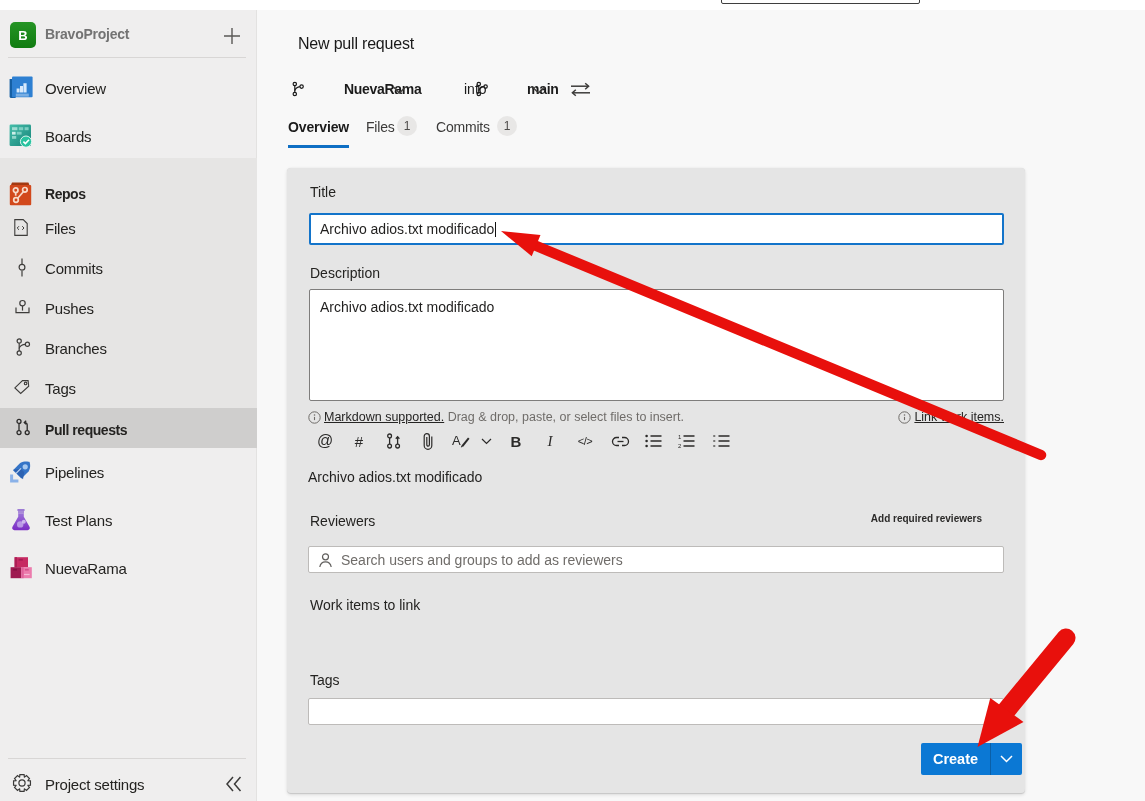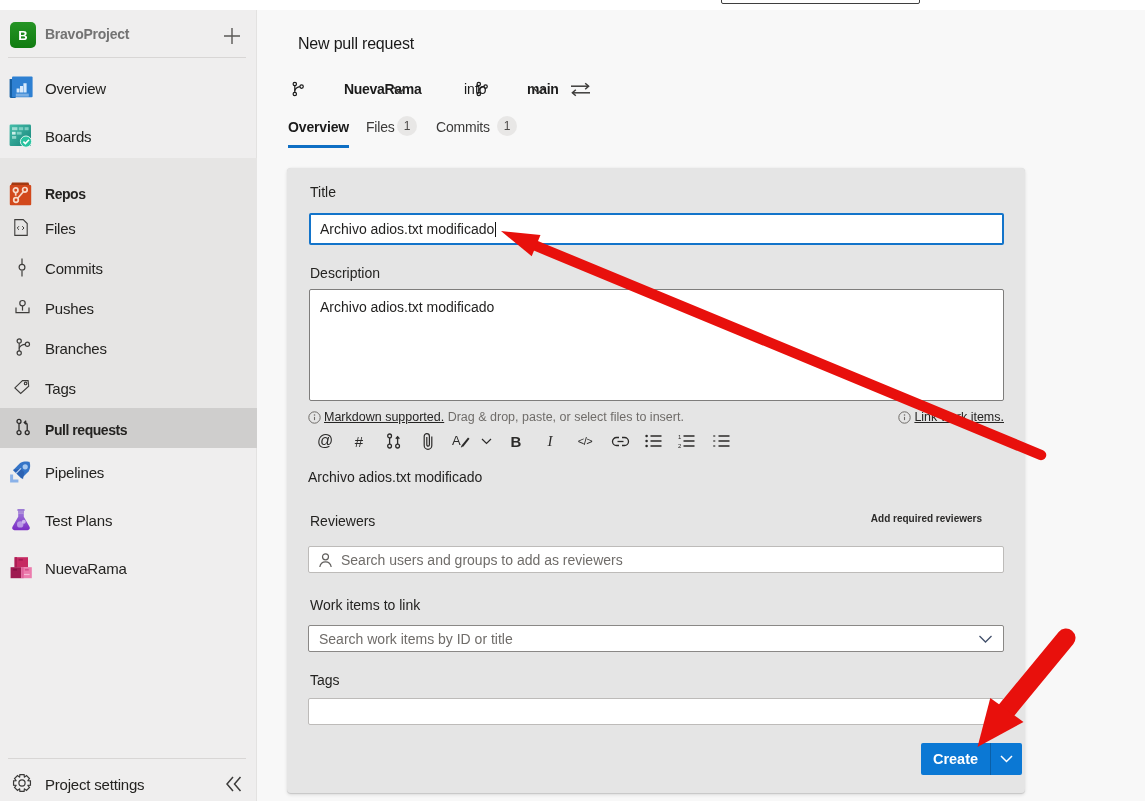--- a/index.html
+++ b/index.html
@@ -342,26 +342,20 @@
         </span>
     </div>
     <div id="plaintext">Archivo adios.txt modificado</div>
     <div class="flabel" style="top:345px" id="revlbl">Reviewers</div>
     <div id="addreq">Add required reviewers</div>
     <div class="sinput" id="revinput"><svg style="margin:0 8px 0 9px;" width="15" height="16" viewBox="0 0 15 16" fill="none" stroke="#605e5c" stroke-width="1.2">
           <circle cx="7.5" cy="4.8" r="3"></circle>
           <path d="M1.8 15c.5-3.6 2.8-5.2 5.7-5.2s5.2 1.6 5.7 5.2"></path>
         </svg>Search users and groups to add as reviewers</div>
     <div class="flabel" id="workitems">Work items to link</div>
-    <div class="sinput" id="wiinput">
-        <span style="margin-left:10px;">Search work items by ID or title</span>
-        <svg style="position:absolute; right:10px; top:9px;" width="15" height="9" viewBox="0 0 15 9" fill="none" stroke="#42506b" stroke-width="1.3">
-          <path d="M1.5 1l6 6 6-6"></path>
-        </svg>
-      </div>
     <div class="flabel" id="tagslbl">Tags</div>
     <div class="sinput" id="tagsinput"></div>
     <div id="createbtn">
         <div class="main">Create</div>
         <div class="sep"></div>
         <div class="dd">
           <svg width="13" height="8" viewBox="0 0 13 8" fill="none" stroke="#fff" stroke-width="1.5">
             <path d="M1 1l5.5 5.5L12 1"></path>
           </svg>
         </div>

